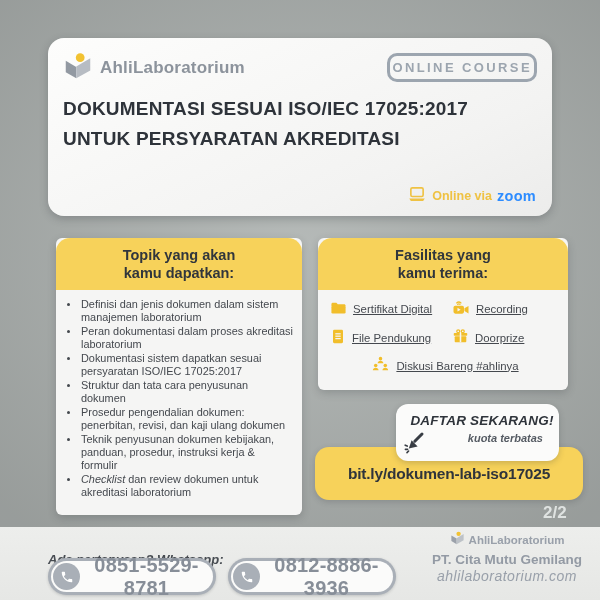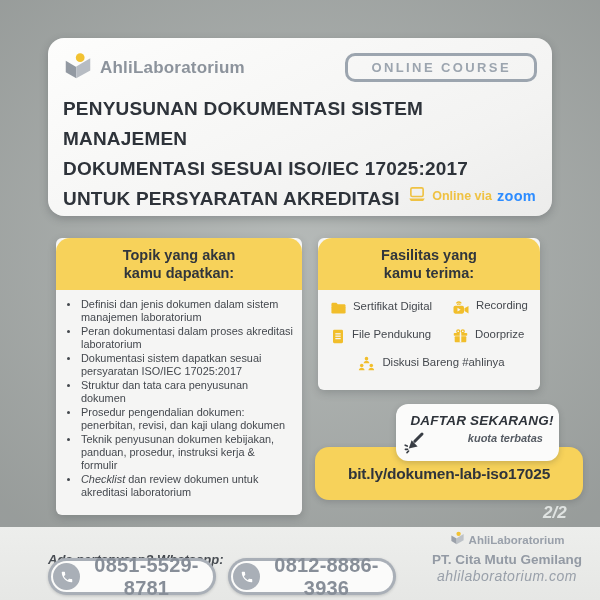--- a/index.html
+++ b/index.html
@@ -12,61 +12,61 @@
   .vignette{position:absolute;inset:0;z-index:0;pointer-events:none;
     background:radial-gradient(ellipse 70% 60% at 50% 42%, rgba(255,255,255,0.10), rgba(0,0,0,0.12));}
 
   
   .top-card{position:absolute;left:48px;top:38px;width:504px;height:178px;z-index:2;
     background:linear-gradient(155deg,#FDFDFC 0%,#F3F3F2 70%,#ECECEB 100%);
     border-radius:16px;box-shadow:0 3px 8px rgba(40,45,50,0.25);}
   .logo-row{position:absolute;left:15px;top:14px;display:flex;align-items:center;gap:7px;}
   .brand-name{font-size:17px;font-weight:600;color:#8C939C;letter-spacing:.2px;}
   .badge{position:absolute;right:15px;top:15px;border:3px solid #9CA5AF;border-radius:10px;
-    padding:4px 23px;color:#9CA5AF;font-size:13px;font-weight:800;letter-spacing:2.4px;}
+    padding:4px 2px;color:#9CA5AF;font-size:13px;font-weight:800;letter-spacing:2.4px;}
   .title{position:absolute;left:15px;top:56px;font-size:19px;line-height:30px;
     font-weight:800;color:#2E333A;letter-spacing:.2px;}
   .platform{position:absolute;right:16px;bottom:9px;display:flex;align-items:center;gap:5px;}
   .platform .prefix{font-size:12.5px;font-weight:800;color:#EFC243;}
   .platform .zoom{font-size:14.5px;font-weight:700;color:#2D8CFF;letter-spacing:.3px;}
 
   
   .card{position:absolute;background:#F5F5F4;border-radius:6px;z-index:2;
     box-shadow:0 3px 8px rgba(40,45,50,0.22);}
   .card-head{background:#F7D25A;border-radius:14px 14px 0 0;height:52px;
     display:flex;flex-direction:column;justify-content:center;align-items:center;
     font-size:14.5px;line-height:18px;font-weight:800;color:#31363C;text-align:center;}
   .topics-card{left:56px;top:238px;width:246px;height:277px;}
   .topics-list{margin:8px 8px 0 24px;padding:0;font-size:10.9px;line-height:13px;
     color:#44484E;}
   .topics-list li{margin:0 0 1px 0;padding-left:1px;}
   .topics-list li::marker{color:#44484E;font-size:10px;}
   .it{font-style:italic;}
 
-  .facilities-card{left:318px;top:238px;width:222px;height:152px;}
+  .facilities-card{left:318px;top:238px;width:250px;height:152px;}
   .fac-body{padding:9px 8px 0 12px;}
   .fac-row{display:flex;align-items:center;margin-bottom:9px;}
-  .fac-item{display:flex;gap:6px;font-size:11.4px;font-weight:500;color:#44484E;}
+  .fac-item{display:flex;align-items:center;gap:6px;font-size:11.4px;font-weight:500;color:#44484E;text-decoration:underline;}
   .fac-cell-l{width:122px;}
   .fac-row.center{justify-content:center;}
 
   
   .link-pill{position:absolute;left:315px;top:447px;width:268px;height:53px;z-index:2;
     background:#F7D25A;border-radius:14px;box-shadow:0 2px 6px rgba(40,45,50,0.2);
     display:flex;align-items:center;justify-content:center;}
   .link-text{font-size:15.5px;font-weight:800;color:#2F343B;letter-spacing:-0.2px;}
   .cta-box{position:absolute;left:396px;top:404px;width:163px;height:57px;z-index:3;
     background:#FBFBFA;border-radius:12px;box-shadow:0 2px 6px rgba(40,45,50,0.22);}
   .cta-headline{position:absolute;left:12px;top:9px;width:148px;text-align:center;
     font-size:13.5px;font-style:italic;font-weight:800;color:#2F343B;letter-spacing:.2px;}
   .cta-subline{position:absolute;right:16px;top:28px;font-size:11px;font-style:italic;
     font-weight:700;color:#555B63;}
   .click-icon{position:absolute;left:6px;bottom:3px;}
   .page-indicator{position:absolute;left:543px;top:503px;z-index:2;
-    font-size:17px;font-weight:800;color:rgba(235,238,237,0.85);font-style:italic;}
+    font-size:17px;font-weight:800;color:rgba(235,238,237,0.85);}
 
   
   .footer{position:absolute;left:0;top:527px;width:600px;height:73px;z-index:2;
     background:linear-gradient(#EDEEEC,#E6E7E5);}
   .footer-question{position:absolute;left:48px;top:25px;font-size:13px;font-style:italic;
     font-weight:800;color:#474C52;}
   .phone-pill{position:absolute;top:31px;width:168px;height:37px;background:#A9AFB7;
     border-radius:20px;padding:0;display:flex;align-items:center;box-shadow:0 1px 3px rgba(40,45,50,0.2);}
   .phone-pill .inner{margin:3px;flex:1;height:31px;background:#FBFBFA;border-radius:17px;
     display:flex;align-items:center;}
@@ -92,21 +92,20 @@
         <svg width="30" height="28" viewBox="0 0 34 32">
           <circle cx="19.5" cy="6.5" r="5" fill="#F2C232"></circle>
           <path d="M3 10 L15 17 L15 30 L3 23 Z" fill="#9299A2"></path>
           <path d="M31 7 L15 16.5 L15 30 L31 21 Z" fill="#B7BCC3"></path>
         </svg>
       </span>
       <span class="brand-name">AhliLaboratorium</span>
     </div>
     <div class="badge">ONLINE COURSE</div>
     <div class="title">
-      <div>PENYUSUNAN DOKUMENTASI SISTEM MANAJEMEN</div>
       <div>DOKUMENTASI SESUAI ISO/IEC 17025:2017</div>
       <div>UNTUK PERSYARATAN AKREDITASI</div>
     </div>
     <div class="platform">
       <span>
         <svg width="20" height="18" viewBox="0 0 24 22">
           <rect x="4.5" y="3.5" width="15" height="10.5" rx="1.8" fill="none" stroke="#EFC243" stroke-width="2"></rect>
           <path d="M2.5 16.5h19l-2 3H4.5z" fill="#EFC243"></path>
         </svg>
       </span>

